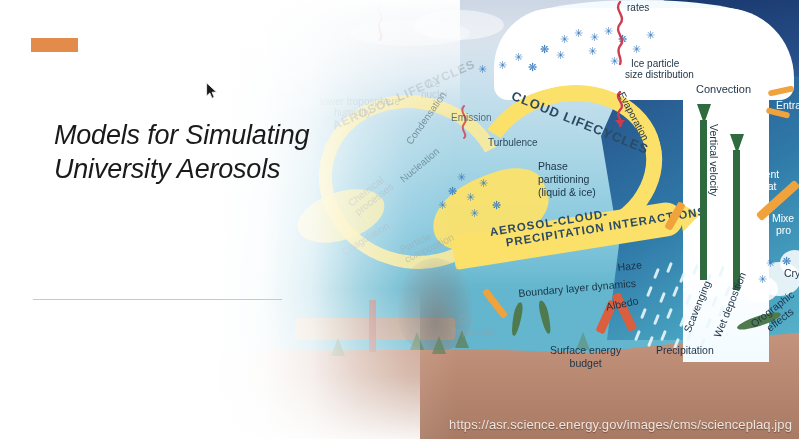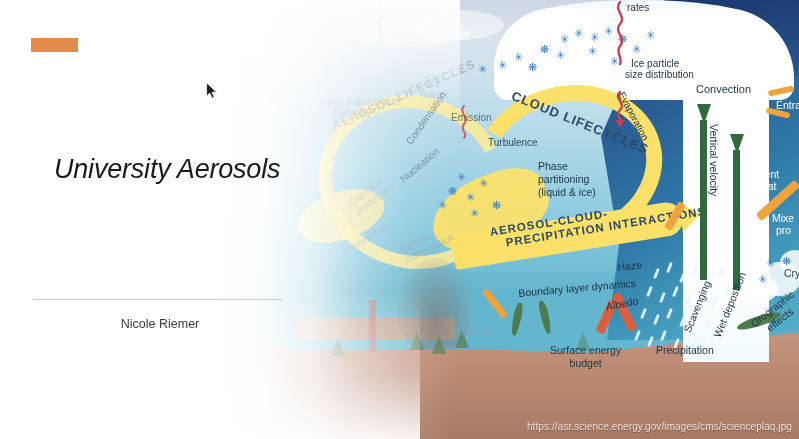--- a/index.html
+++ b/index.html
@@ -222,21 +222,21 @@
     background:#c9c9c9;
   }
   .byline{
     position:absolute; left:20px; top:312px; width:280px;
     text-align:center; color:#3c3c3c; font-size:12.5px; line-height:25px;
   }
 
   
   .caption{
     position:absolute; right:7px; bottom:7px;
-    color:#f0e4de; font-size:10px; letter-spacing:.1px;
+    color:#f0e4de; font-size:13px; letter-spacing:.1px;
     text-shadow:0 1px 1px rgba(0,0,0,.35);
     white-space:nowrap;
   }
 
   
   .cursor{ position:absolute; left:205px; top:82px; width:14px; height:18px; }
 </style>
 </head>
 <body>
 
@@ -446,28 +446,27 @@
     </div>
 
     <div class="fade"></div>
     <div class="fade-top"></div>
     <div class="fade-bottom"></div>
   </div>
 
   <div class="accent-bar"></div>
 
   <div class="title">
-    <br>
+    <span>Models for Simulating</span><br>
     <span>University Aerosols</span>
   </div>
 
   <div class="rule"></div>
 
   <div class="byline">
-    <div>Nicole Riemer</div>
   </div>
 
   <div class="caption">https://asr.science.energy.gov/images/cms/scienceplaq.jpg</div>
 
   <svg class="cursor" viewBox="0 0 14 20">
     <path d="M1 1 L1 15.5 L4.6 12.2 L7 18 L9.4 17 L7.1 11.4 L12 11.2 Z" fill="#1b1b1b" stroke="#f5f5f5" stroke-width="0.9" stroke-linejoin="round"></path>
   </svg>
 
 </div>
 

